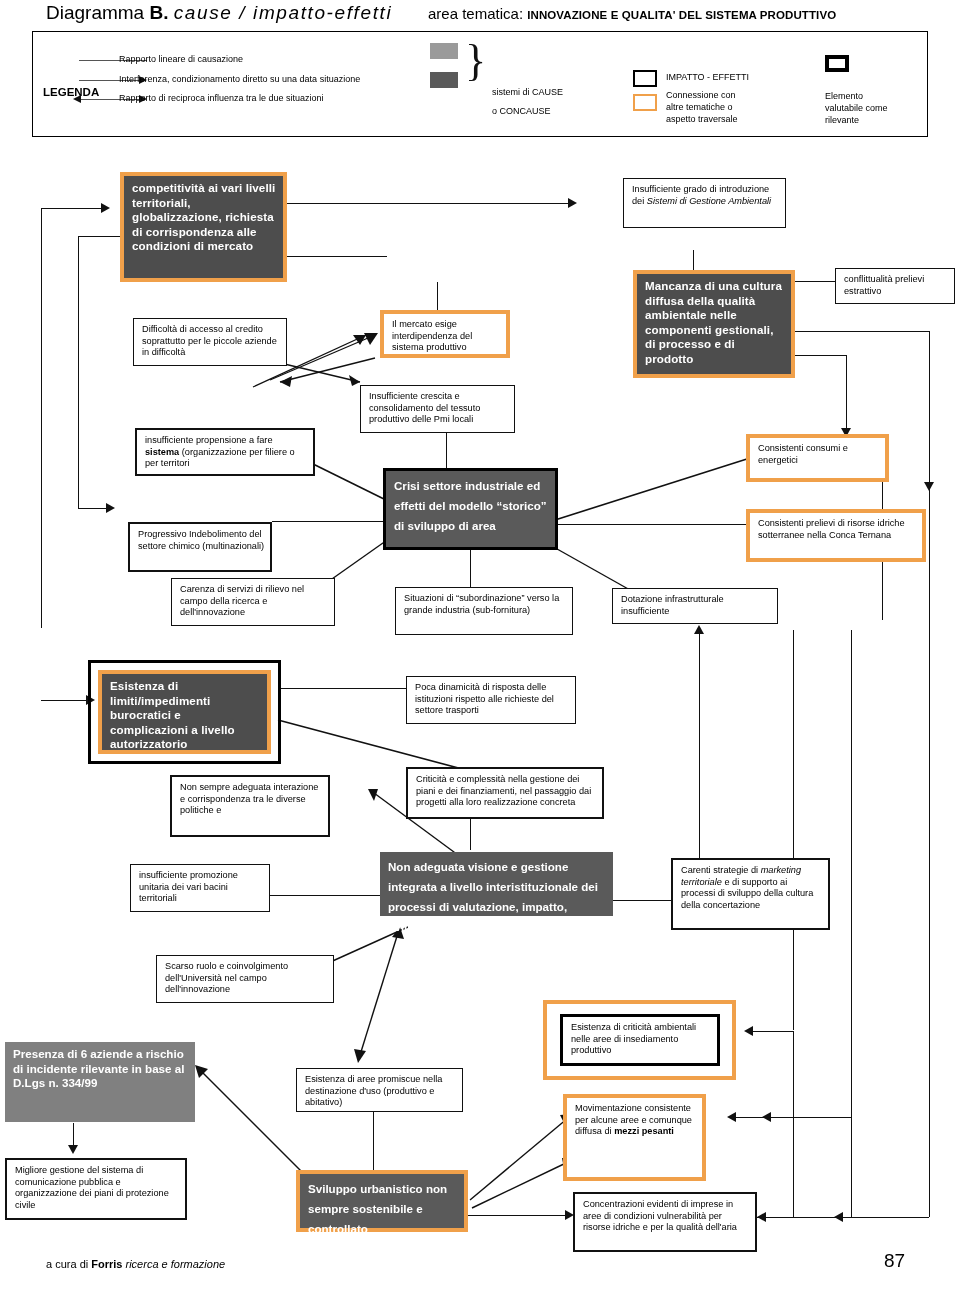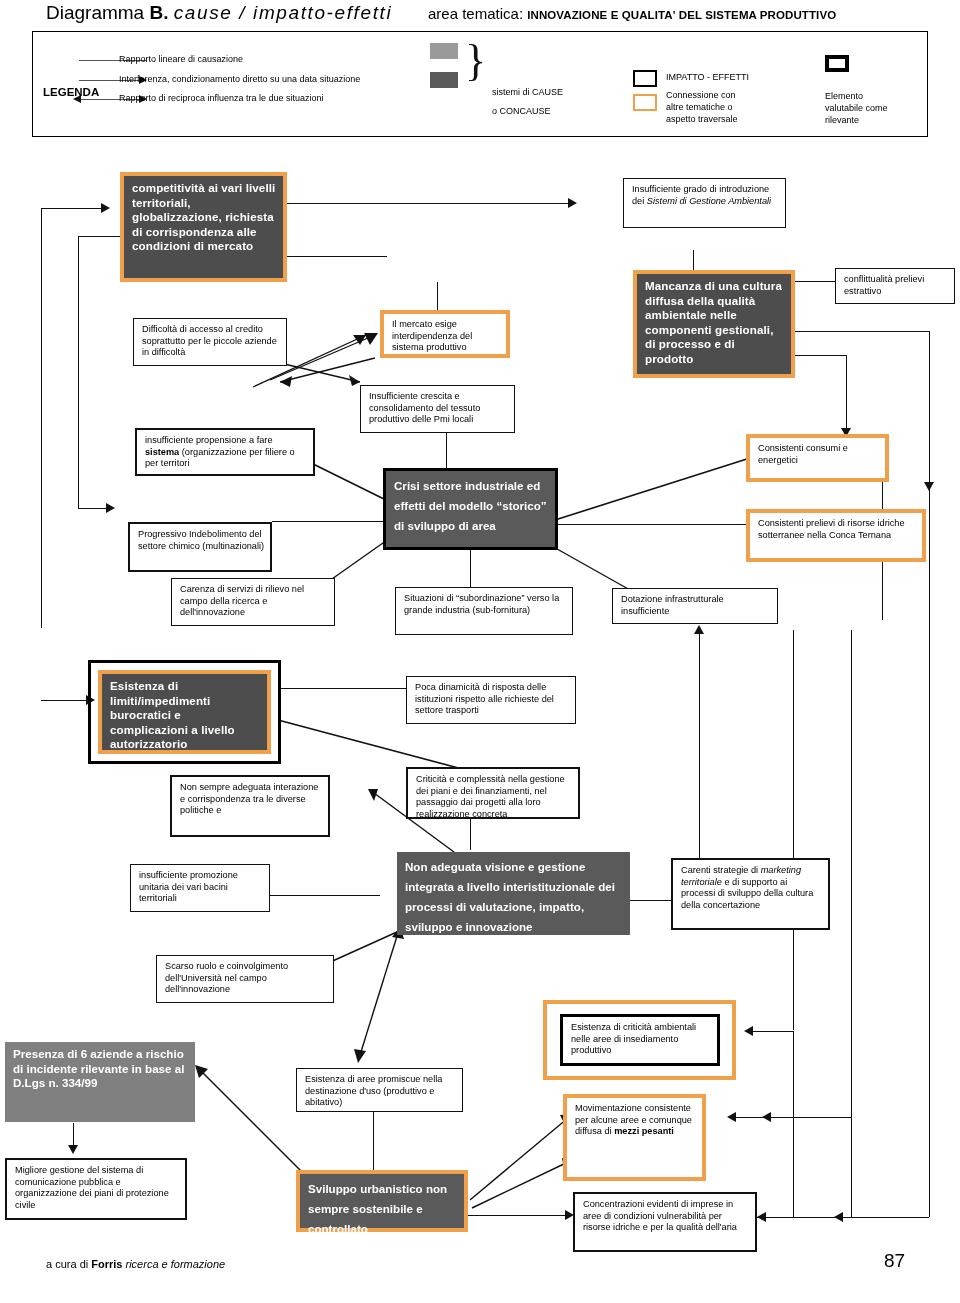--- a/index.html
+++ b/index.html
@@ -333,33 +333,33 @@
   <div class="ringblk" style="left:88px;top:660px;width:193px;height:104px;"></div>
   <div class="ring" style="left:98px;top:670px;width:173px;height:84px;"></div>
   <div class="node dark" style="left:102px;top:674px;width:165px;height:76px;">
     <div class="tx">Esistenza di limiti/impedimenti burocratici e complicazioni a livello autorizzatorio</div>
   </div>
 
   <div class="node" style="left:406px;top:676px;width:170px;height:48px;">
     <div class="tx">Poca dinamicità di risposta delle istituzioni rispetto alle richieste del settore trasporti</div>
   </div>
 
-  <div class="node thick" style="left:406px;top:767px;width:174px;height:52px;">
+  <div class="node thick" style="left:406px;top:767px;width:198px;height:52px;">
     <div class="tx">Criticità e complessità nella gestione dei piani e dei finanziamenti, nel passaggio dai progetti alla loro realizzazione concreta</div>
   </div>
 
   <div class="node thick" style="left:170px;top:775px;width:160px;height:62px;">
     <div class="tx">Non sempre adeguata interazione  e corrispondenza tra le diverse politiche e</div>
   </div>
 
   <div class="node" style="left:130px;top:864px;width:140px;height:48px;">
     <div class="tx">insufficiente promozione unitaria dei vari bacini territoriali</div>
   </div>
 
-  <div class="node darkmid" style="left:380px;top:852px;width:233px;height:83px;margin-left:17px;">
+  <div class="node darkmid" style="left:380px;top:852px;width:233px;height:64px;">
     <div class="tx">Non adeguata visione e gestione integrata a livello interistituzionale dei processi di valutazione, impatto, sviluppo e innovazione</div>
   </div>
 
   <div class="node thick" style="left:671px;top:858px;width:159px;height:72px;">
     <div class="tx"><span>Carenti strategie di </span><span class="it">marketing territoriale</span><span> e di supporto ai processi di sviluppo della cultura della concertazione</span></div>
   </div>
 
   <div class="node" style="left:156px;top:955px;width:178px;height:48px;">
     <div class="tx">Scarso ruolo e coinvolgimento dell'Università nel campo dell'innovazione</div>
   </div>

